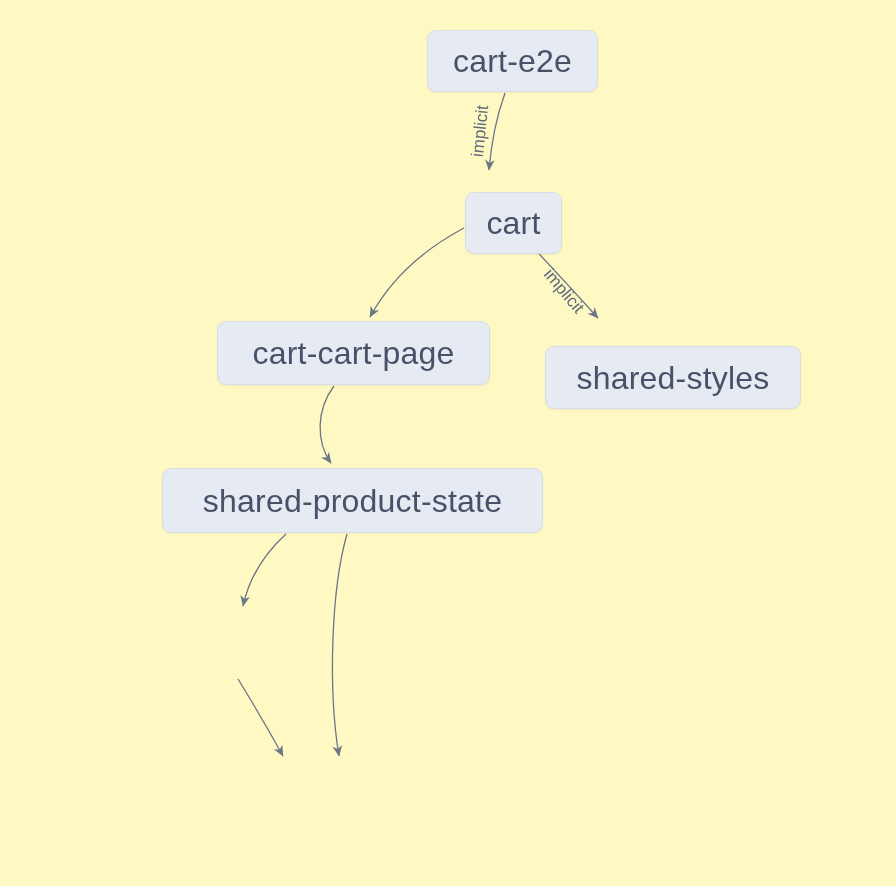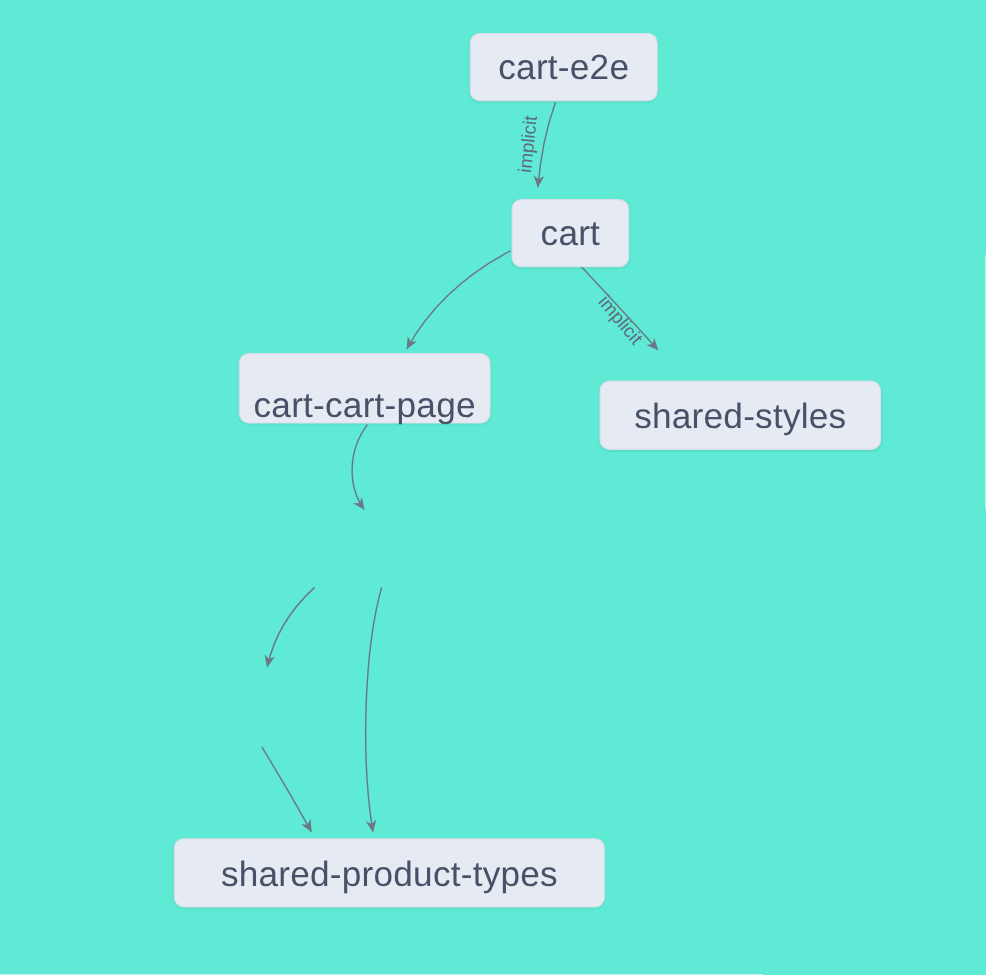--- a/index.html
+++ b/index.html
@@ -8,21 +8,21 @@
     width: 896px;
     height: 886px;
     background: #ffffff;
     overflow: hidden;
     font-family: "Liberation Sans", sans-serif;
   }
   .canvas {
     position: relative;
     width: 896px;
     height: 886px;
-    background: #5eead4;
+    background: #fef9c3;
   }
   .edges-layer {
     position: absolute;
     left: 0; top: 0;
     width: 896px;
     height: 886px;
   }
   .edge {
     fill: none;
     stroke: #6b7687;
@@ -75,35 +75,35 @@
     <path class="edge" d="M334,386 C316,410 316,442 331,463" marker-end="url(#arrow)"></path>
     <path class="edge" d="M286,534 Q252,565 243,606" marker-end="url(#arrow)"></path>
     <path class="edge" d="M347,534 C331,590 328,690 339,756" marker-end="url(#arrow)"></path>
     <path class="edge" d="M238,679 Q262,718 283,756" marker-end="url(#arrow)"></path>
   </svg>
 
   <div class="node" style="left:427px; top:30px; width:171px; height:62px;">
     <span class="node-label">cart-e2e</span>
   </div>
 
-  <div class="node" style="left:465px; top:181px; width:107px; height:62px;">
+  <div class="node" style="left:465px; top:192px; width:97px; height:62px;">
     <span class="node-label">cart</span>
   </div>
 
-  <div class="node" style="left:217px; top:321px; width:229px; height:64px;align-items:flex-end;">
+  <div class="node" style="left:217px; top:321px; width:273px; height:64px;">
     <span class="node-label">cart-cart-page</span>
   </div>
 
   <div class="node" style="left:545px; top:322px; width:256px; height:63px;margin-top:24px;">
     <span class="node-label">shared-styles</span>
   </div>
 
+  <div class="node" style="left:162px; top:468px; width:381px; height:65px;">
+    <span class="node-label">shared-product-state</span>
+  </div>
 
 
-  <div class="node" style="left:158px; top:762px; width:392px; height:63px;">
-    <span class="node-label">shared-product-types</span>
-  </div>
 
   <div class="edge-label rot-up" style="left:480px; top:131px;">implicit</div>
 
   <div class="edge-label rot-down" style="left:564px; top:291px;">implicit</div>
 
 </div>
 
 </body></html>

